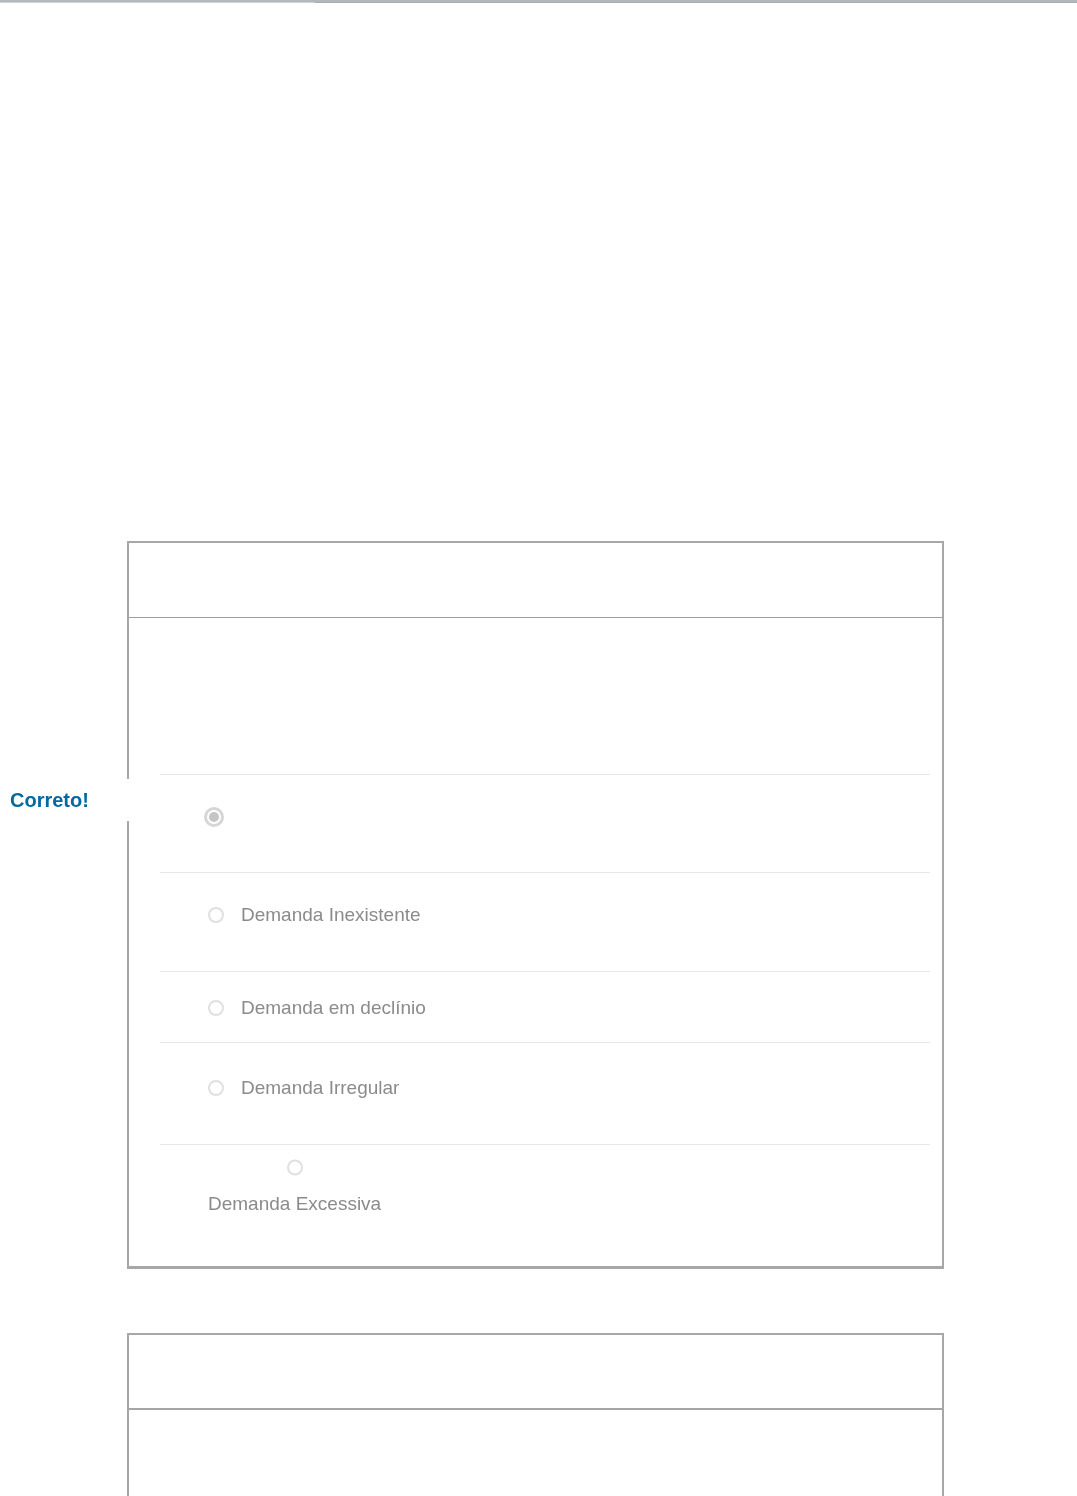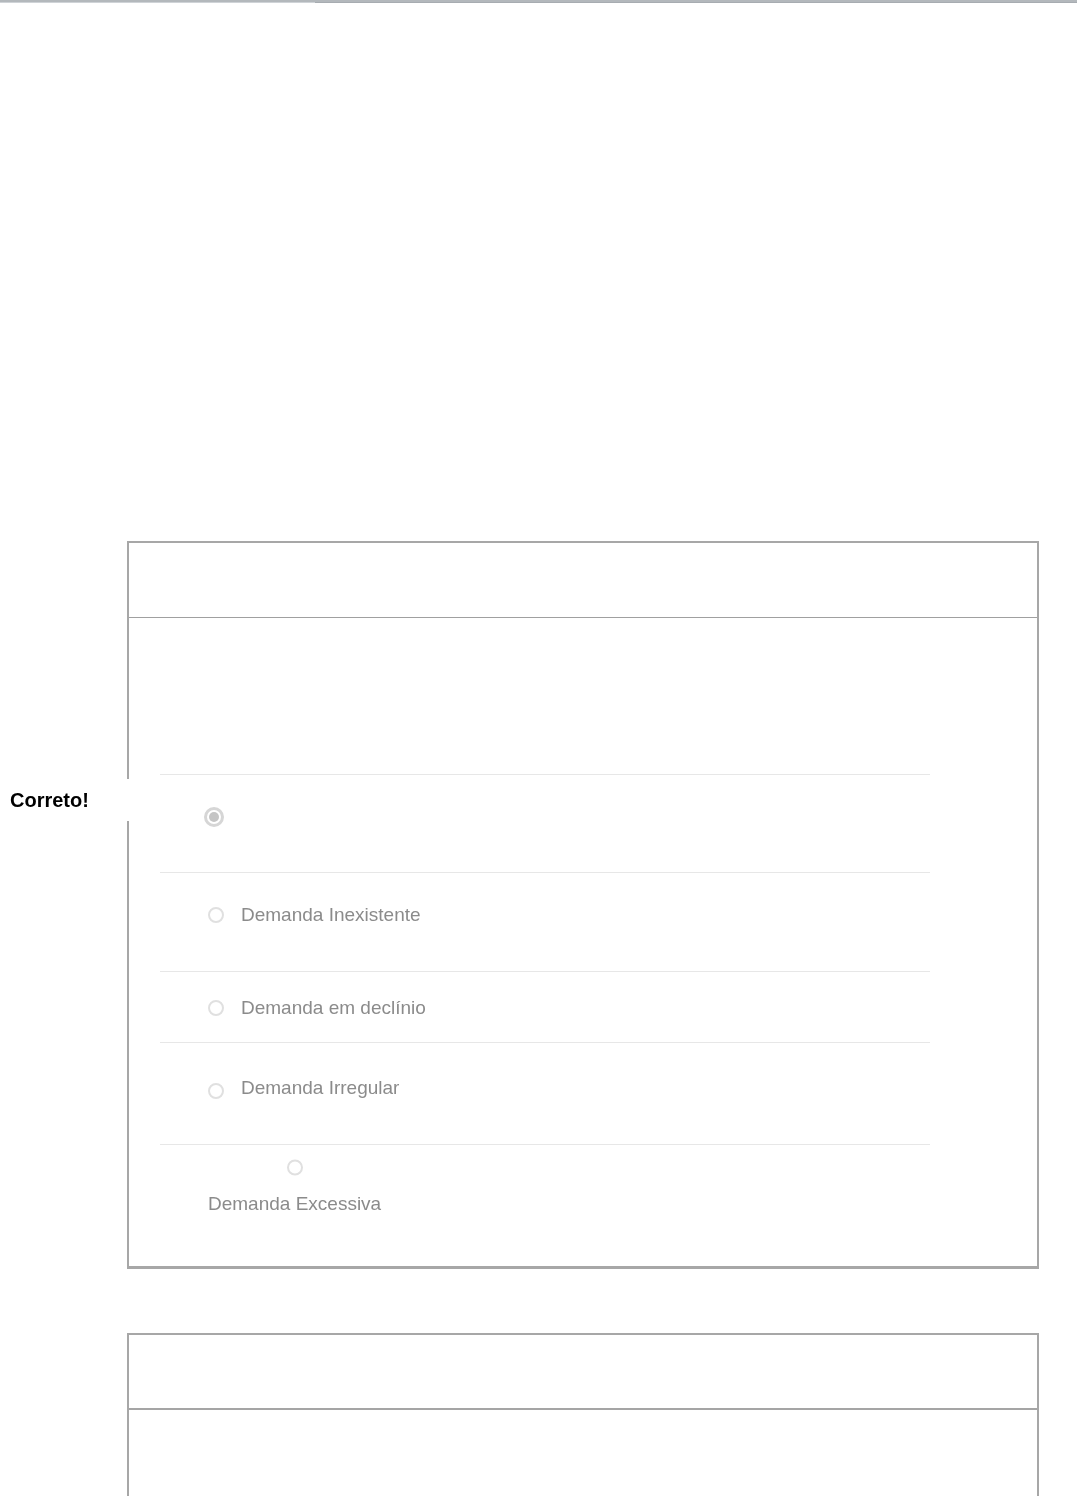--- a/index.html
+++ b/index.html
@@ -24,21 +24,21 @@
   
   .link-underline {
     position: absolute; top: 331; left: 325;
     width: 108px; height: 2px;
     background: #0e74b0;
     display: block;
   }
 
   
   .qcard {
-    position: absolute; left: 127px; width: 912px;
+    position: absolute; left: 127px; width: 817px;
     border: 2px solid #a7a7a7;
     background: #ffffff;
   }
   .qcard-1 { top: 541px; height: 728px; border-bottom-width: 3px; }
   .qcard-2 { top: 1333px; height: 170px; border-bottom: none; }
   .qheader { height: 75px; border-bottom: 1px solid #a0a0a0; }
   .qcard-2 .qheader { border-bottom-width: 2px; border-bottom-color: #a5a5a5; }
 
   
   .adivider {
@@ -54,21 +54,21 @@
   
   .arow {
     position: absolute;
     display: flex; align-items: center; gap: 17px;
     transform: translateY(-50%);
     white-space: nowrap;
   }
   .arow-1 { left: 75px; top: 274px; }
   .arow-2 { left: 79px; top: 372px; }
   .arow-3 { left: 79px; top: 465px; }
-  .arow-4 { left: 79px; top: 545px; align-items: flex-end; }
+  .arow-4 { left: 79px; top: 545px; }
   .arow-5 { left: 79px; top: 644px; flex-direction: column; }
 
   .alabel { font-size: 19px; color: #8b8b8b; }
 
   
   .radio {
     display: inline-flex; align-items: center; justify-content: center;
     border-radius: 50%; background: #ffffff; flex: none;
   }
   .radio-unselected {
@@ -85,21 +85,21 @@
   }
 
   
   .correct-badge {
     position: absolute; left: 0; top: 779px;
     width: 135px; height: 42px;
     background: #ffffff;
     z-index: 4;
     display: flex; align-items: center;
     padding-left: 10px;
-    font-size: 20px; font-weight: bold; color: #000000;
+    font-size: 20px; font-weight: bold; color: #0369a1;
   }
 </style>
 </head>
 <body>
 
 <div class="rule rule-1"></div>
 <div class="rule rule-2"></div>
 <div class="rule rule-split">
   <div class="seg-light"></div>
   <div class="seg-dark"></div>

